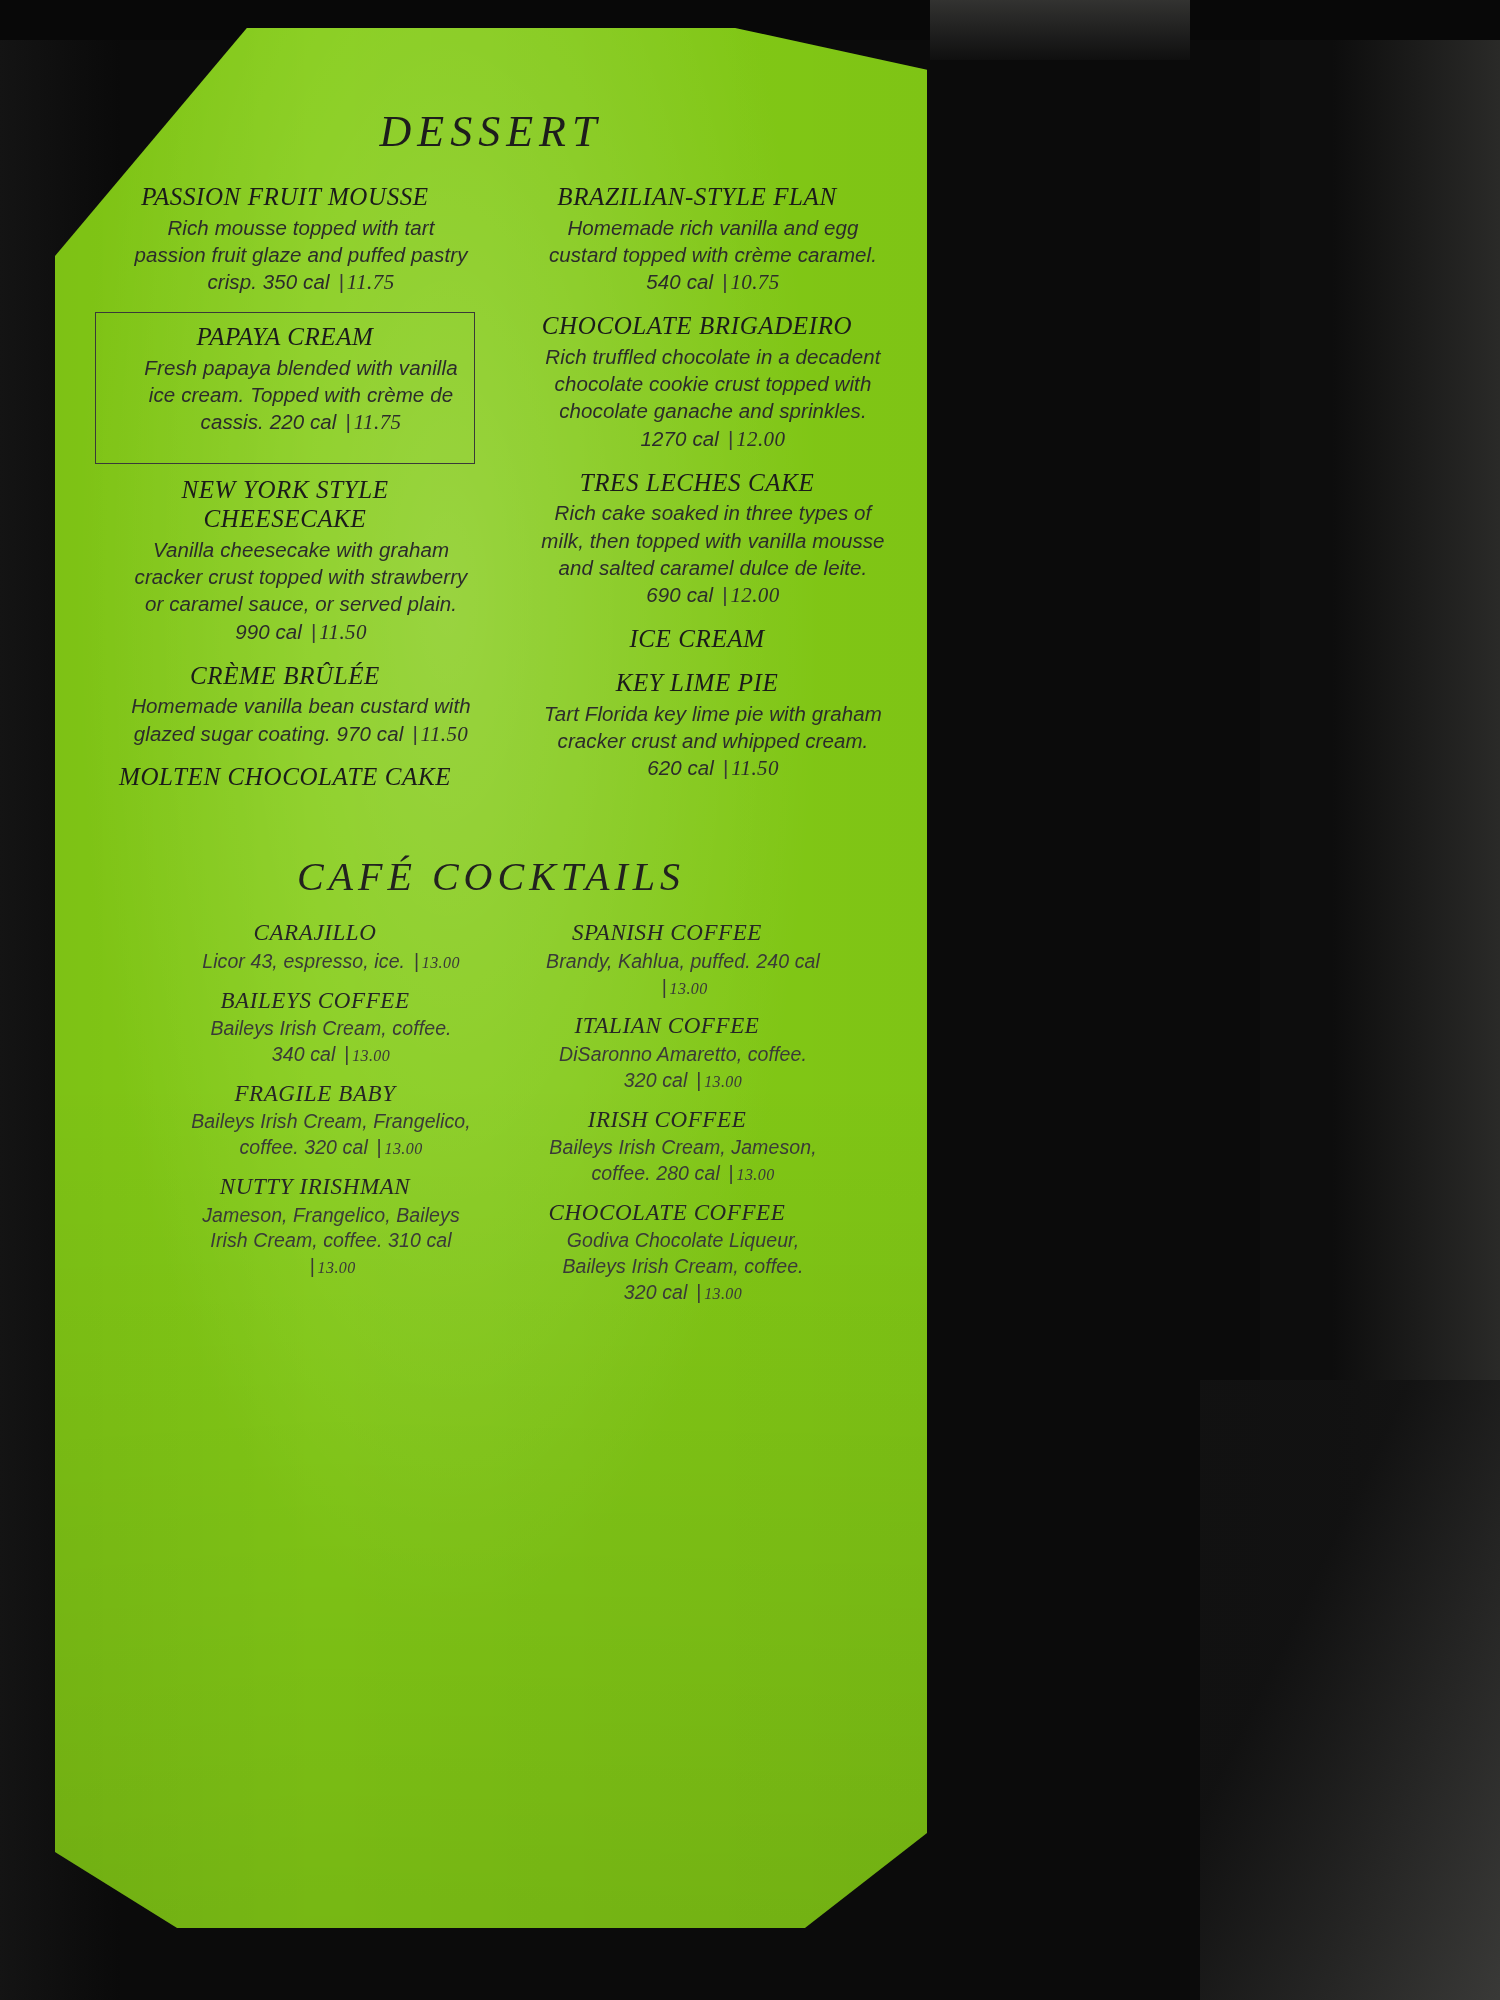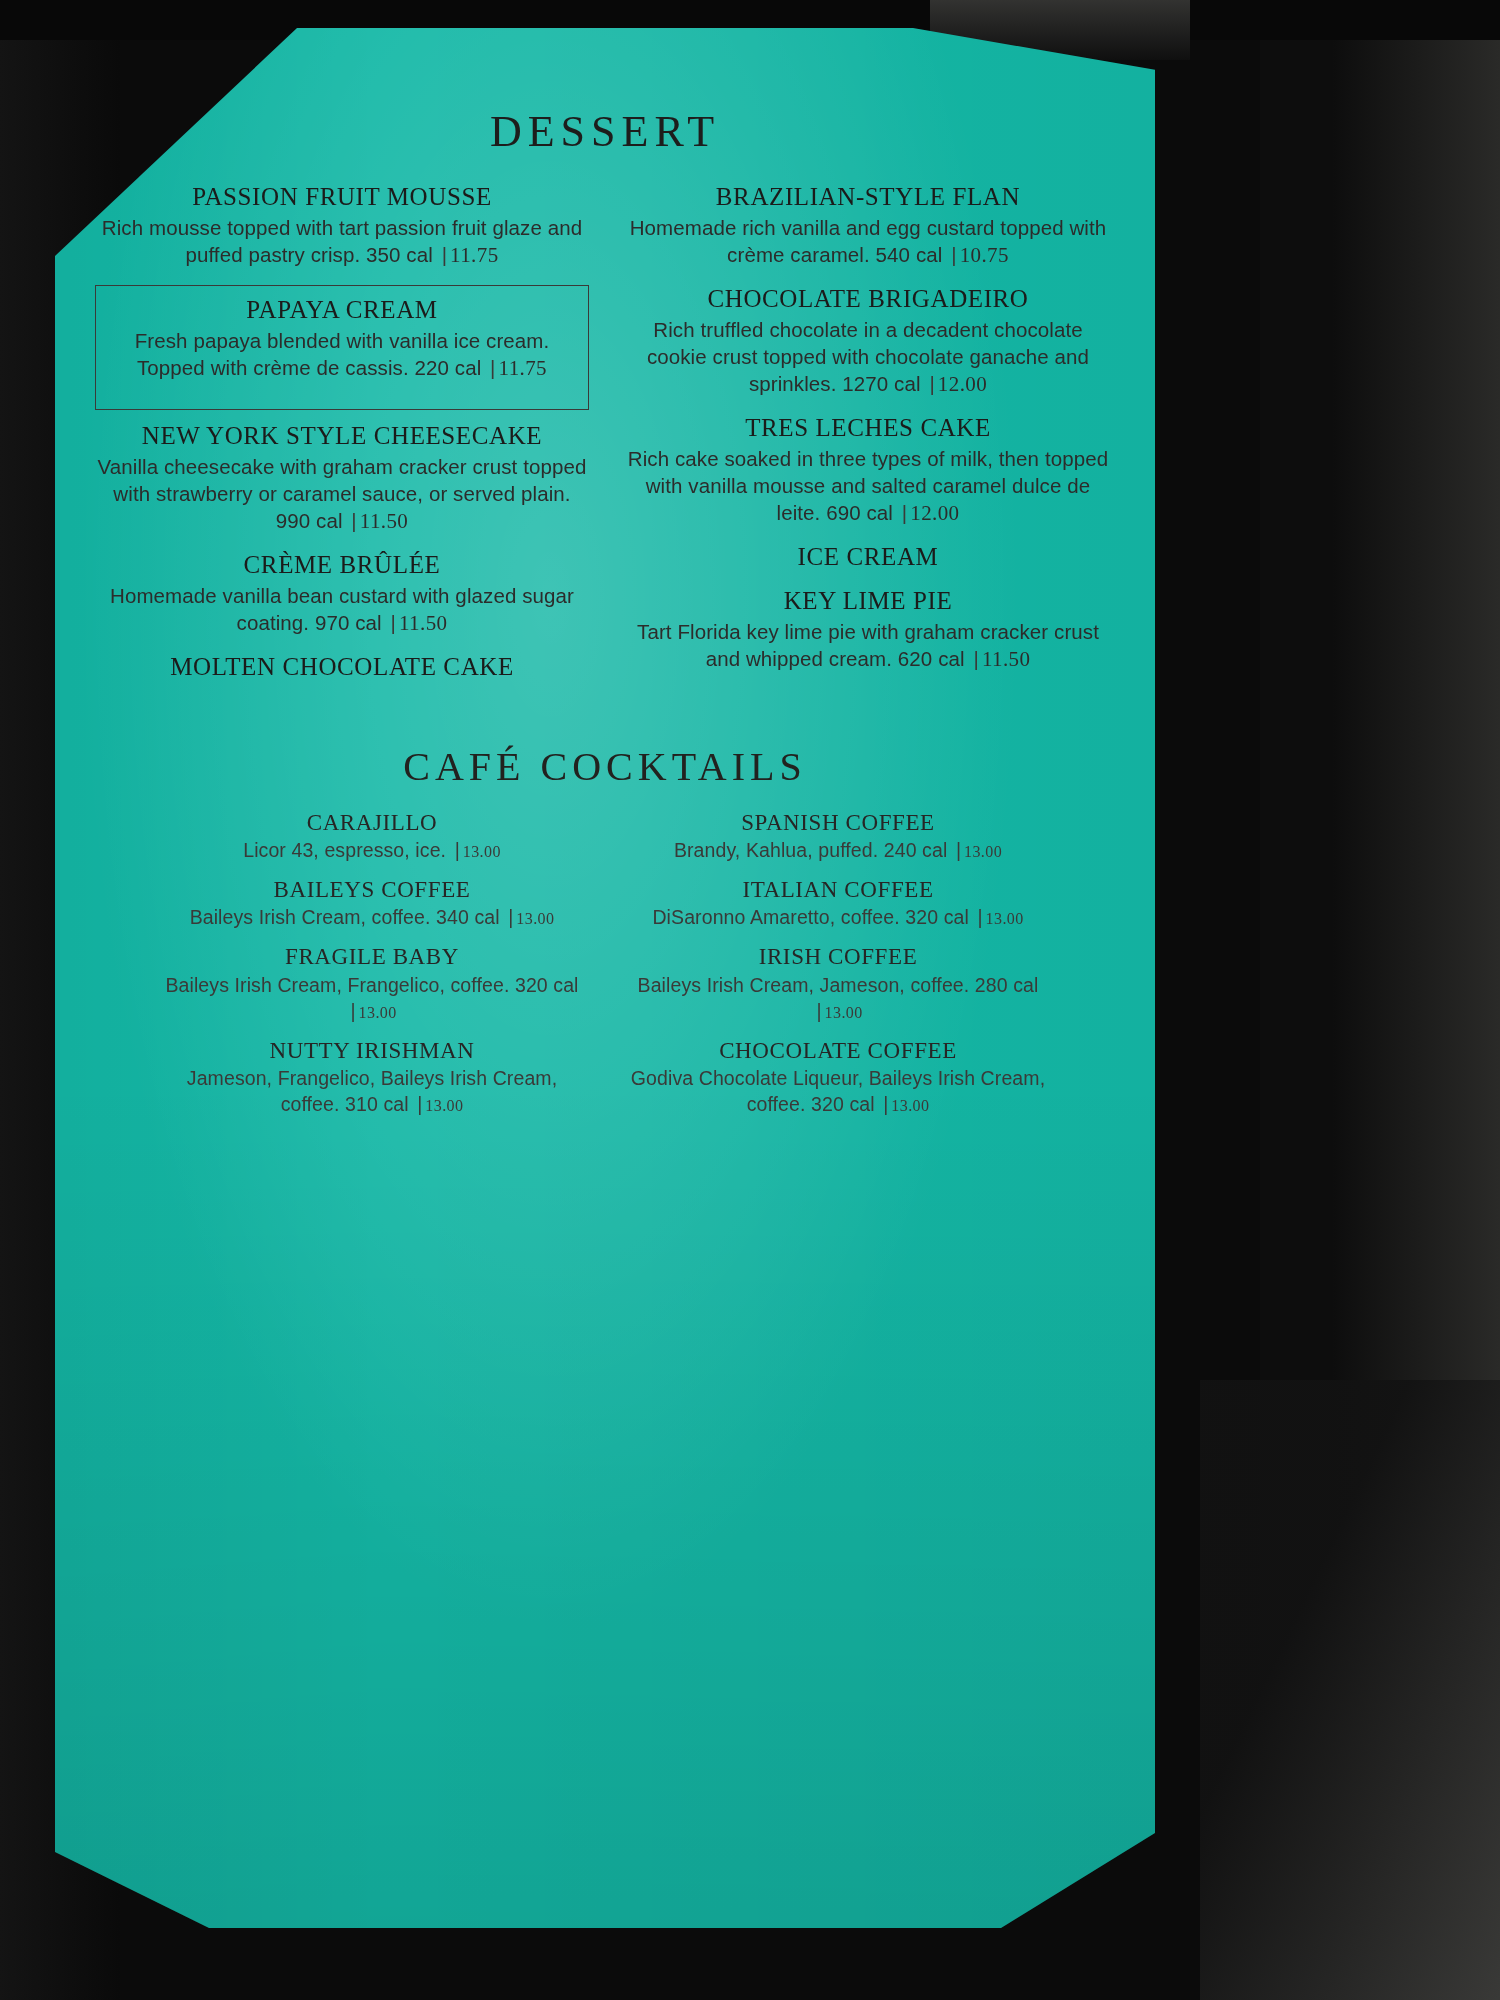--- a/index.html
+++ b/index.html
@@ -53,27 +53,28 @@
     width: 300px; height: 620px;
     background: linear-gradient(to top left, #3b3b39, #121212 65%);
     opacity: .9;
   }
 
   
   #menu-card {
     position: absolute;
     left: 55px;
     top: 28px;
-    width: 1100px;
+    width: 872px;
     height: 1900px;
-    background: #14b8a6;
+    background: #84cc16;
     -webkit-clip-path: polygon(22% 0%, 78% 0%, 100% 2.2%, 100% 95%, 86% 100%, 14% 100%, 0% 96%, 0% 12%);
     clip-path: polygon(22% 0%, 78% 0%, 100% 2.2%, 100% 95%, 86% 100%, 14% 100%, 0% 96%, 0% 12%);
     color: #20201f;
     box-shadow: 0 0 30px rgba(0,0,0,.6);
+    font-style: italic;
   }
   
   #menu-card::after {
     content: "";
     position: absolute;
     inset: 0;
     background:
       radial-gradient(ellipse at 45% 30%, rgba(255,255,255,0.18), rgba(0,0,0,0) 55%),
       linear-gradient(to bottom, rgba(0,0,0,0) 55%, rgba(0,0,0,0.10) 100%),
       linear-gradient(to right, rgba(0,0,0,0.05), rgba(0,0,0,0) 30%, rgba(0,0,0,0.04) 100%);
@@ -132,20 +133,21 @@
     line-height: 1.15;
     color: #1b1b1a;
     margin-bottom: 2px;
   }
   .item-desc {
     font-family: "Liberation Sans", sans-serif;
     font-size: 20.5px;
     line-height: 1.33;
     color: #2c2c2b;
     letter-spacing: .1px;
+    margin-left: 32px;
   }
   .cal {
     white-space: nowrap;
   }
   .sep {
     padding: 0 3px;
     color: #3a3a38;
   }
   .price {
     font-family: "Liberation Serif", serif;

